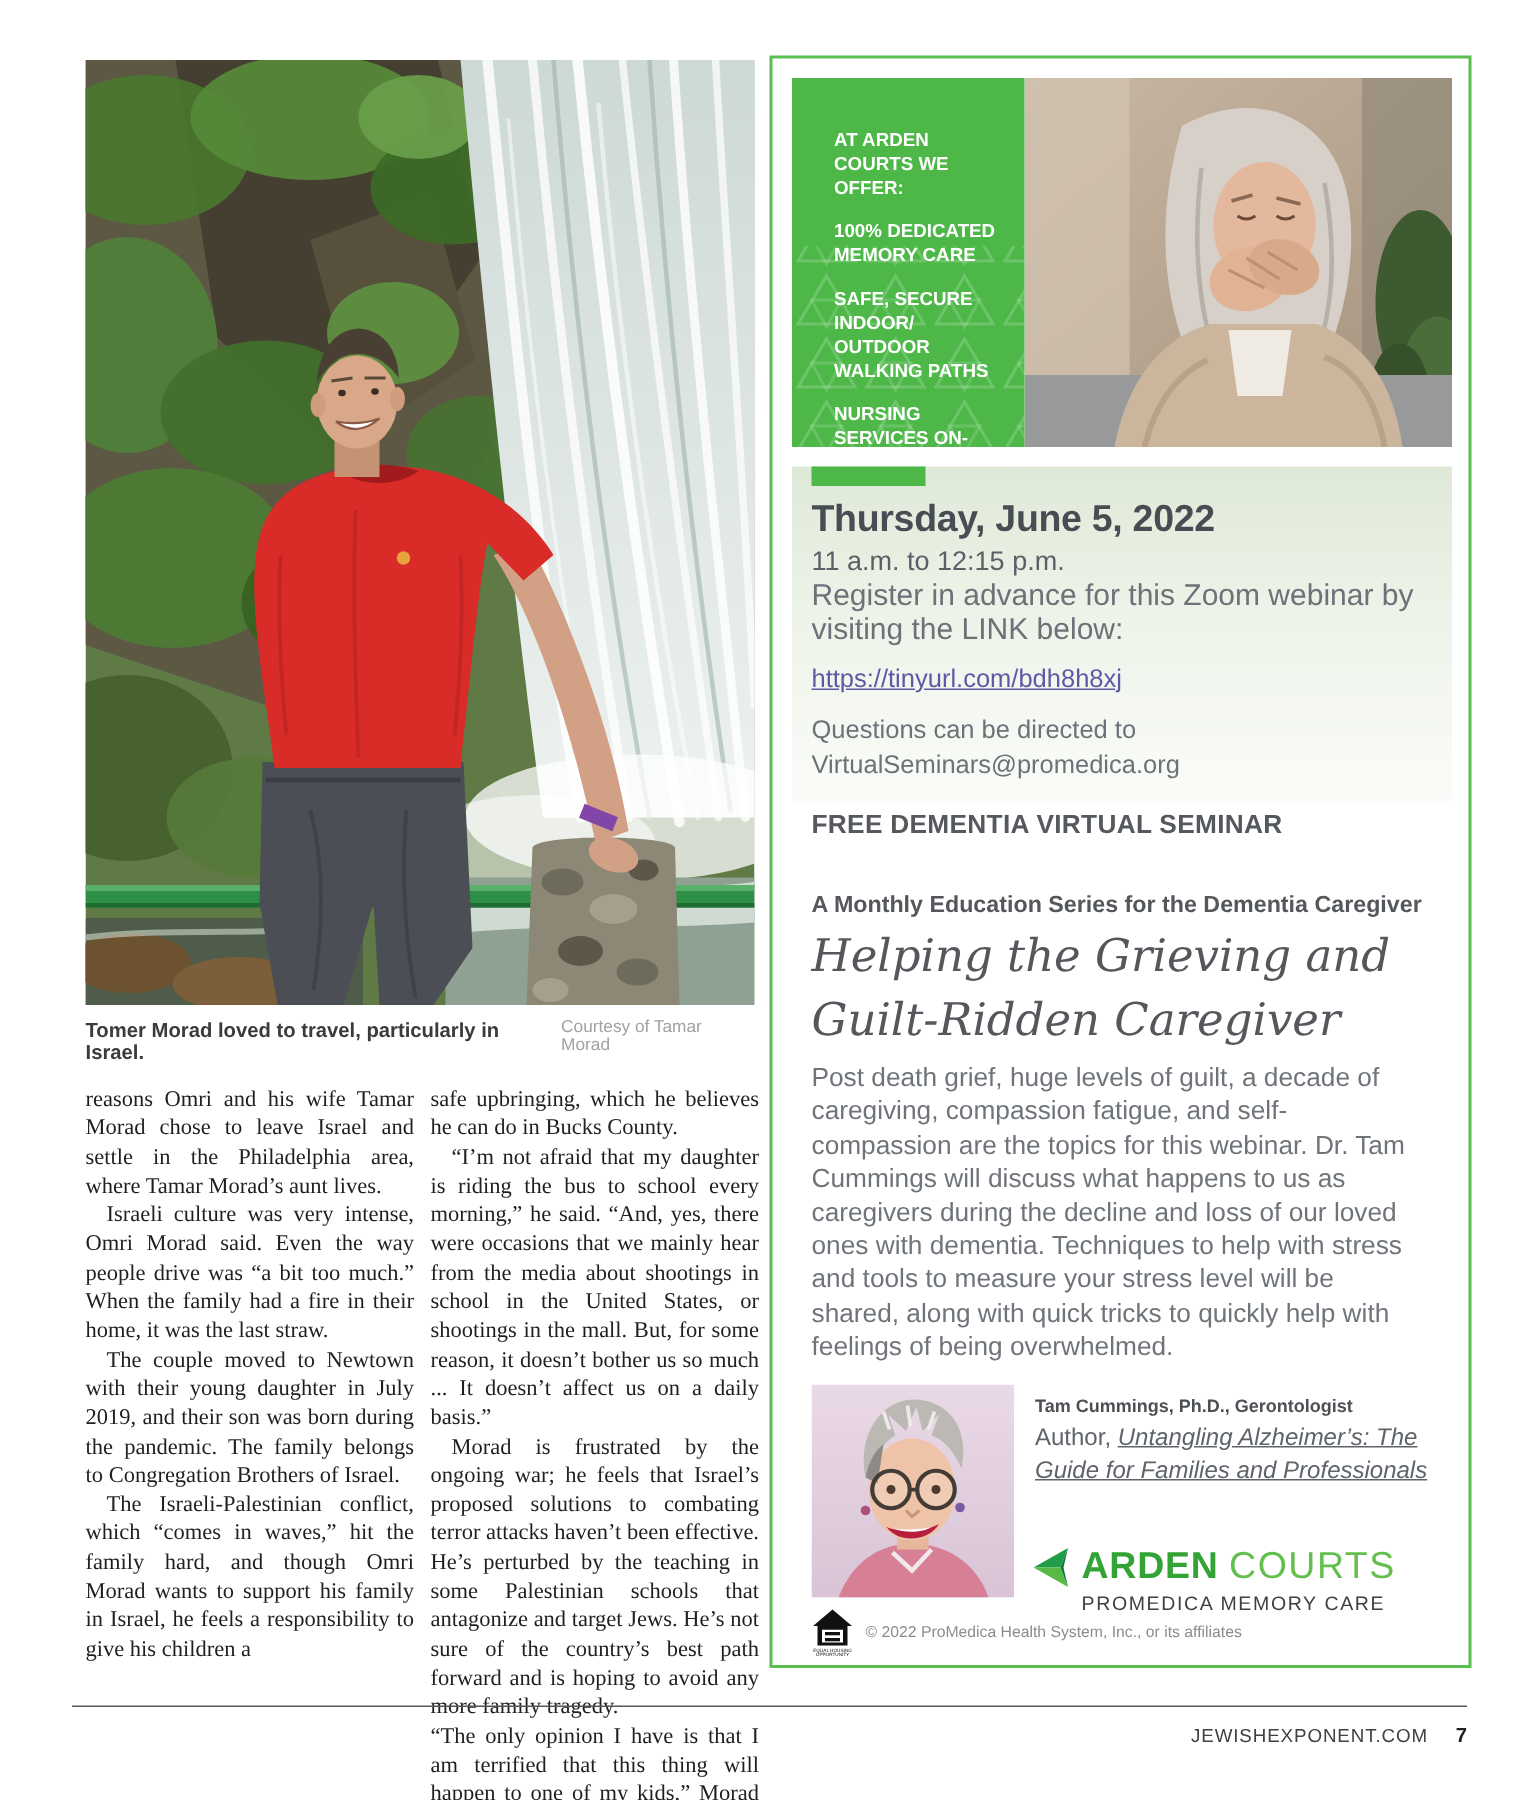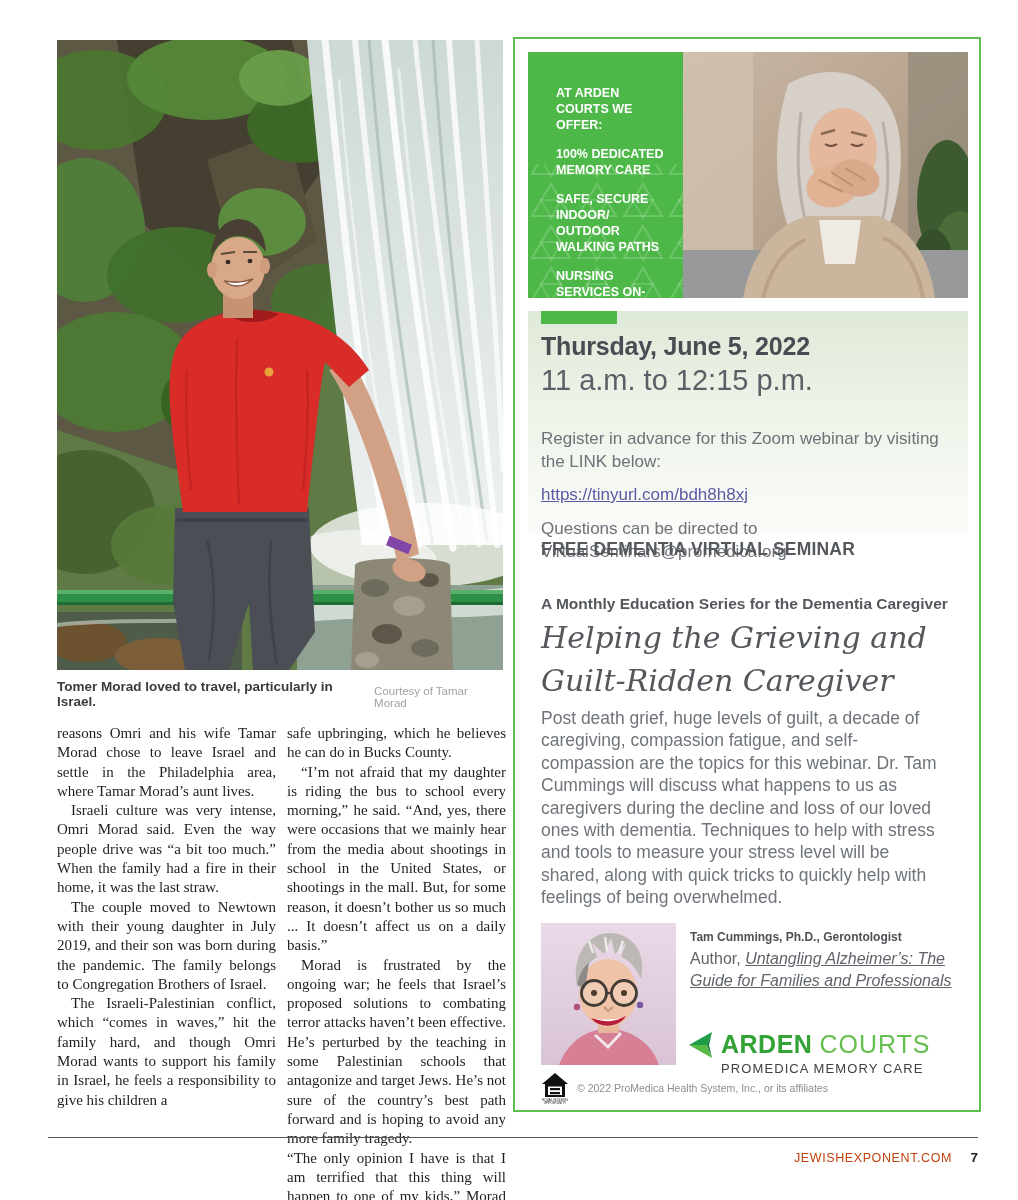--- a/index.html
+++ b/index.html
@@ -5,21 +5,21 @@
   html,body{margin:0;padding:0;background:#ffffff;}
   #page{position:relative;width:1018px;height:1200px;background:#fff;overflow:hidden;
         font-family:"Liberation Sans",sans-serif;}
   .abs{position:absolute;}
 
   
   #main-photo{left:57px;top:40px;width:446px;height:630px;}
   #main-photo svg{display:block;width:100%;height:100%;}
 
   
-  #caption-row{left:57px;top:679px;width:446px;display:flex;justify-content:space-between;align-items:flex-end;}
+  #caption-row{left:57px;top:679px;width:446px;display:flex;justify-content:space-between;align-items:flex-start;}
   .caption{font-size:13.5px;font-weight:bold;color:#3b3b3b;}
   .credit{font-size:11.5px;color:#a3a2a0;}
 
   
   .article-col{top:724px;width:219px;font-family:"Liberation Serif",serif;font-size:15px;
                line-height:19.3px;color:#211e1c;text-align:justify;}
   #col-left{left:57px;}
   #col-right{left:287px;}
   .article-col p{margin:0;}
   .article-col p + p{text-indent:14px;}
@@ -33,22 +33,22 @@
   .offer-head{margin:0 0 13px 0;}
   #offer-list p{margin:0 0 13px 0;}
   #ad-woman{width:285px;height:246px;}
   #ad-woman svg{display:block;width:100%;height:100%;}
 
   #event-panel{left:13px;top:272px;width:440px;height:224px;
      background:linear-gradient(180deg,#dfe9d8 0%,#eef4ea 48%,#fbfcf9 100%);}
   #event-bar{position:absolute;left:13px;top:0;width:76px;height:13px;background:#4db848;}
   #event-inner{padding:21px 13px 0 13px;}
   .event-date{margin:0;font-size:25px;font-weight:bold;color:#474d53;letter-spacing:-.2px;}
-  .event-time{margin:3px 0 0 0;font-size:29px;color:#5a6066;}
-  .register{margin:31px 0 0 0;font-size:17px;line-height:22.5px;color:#6d7278;width:420px;}
+  .event-time{margin:3px 0 0 0;font-size:18px;color:#5a6066;}
+  .register{margin:1px 0 0 0;font-size:20px;line-height:22.5px;color:#6d7278;width:420px;}
   .weblink{display:inline-block;margin:12px 0 0 0;font-size:17px;color:#5d59a5;text-decoration:underline;}
   .questions{margin:13px 0 0 0;font-size:17px;line-height:22.5px;color:#6d7278;}
 
   .kicker{left:26px;top:500px;font-size:17.5px;font-weight:bold;color:#55585c;letter-spacing:.2px;}
   .series-title{left:26px;top:525px;font-size:23.5px;font-weight:bold;color:#54575b;}
   .series-sub{left:26px;top:556px;font-size:15.5px;font-weight:bold;color:#54575b;}
   .talk-title{left:26px;top:577px;font-family:"DejaVu Serif",serif;font-style:italic;
               font-size:30px;line-height:43px;color:#54575b;}
   .description{left:26px;top:668px;width:404px;font-size:17.5px;line-height:22.4px;color:#6f747a;}
 
@@ -65,21 +65,21 @@
   .brand-courts{font-size:25px;font-weight:normal;color:#64bf4e;letter-spacing:1px;margin-left:7px;}
   .brand-tag{margin:2px 0 0 34px;font-size:13px;color:#404040;letter-spacing:1.1px;}
 
   #ad-footer{left:26px;top:1033px;display:flex;align-items:center;}
   #eho-icon{width:28px;height:32px;margin-right:8px;}
   .copyright{font-size:10.5px;color:#8a8d90;}
 
   
   #footer-rule{left:48px;top:1137px;width:930px;height:1px;background:#55565a;}
   #page-footer{left:48px;top:1148px;width:930px;text-align:right;}
-  .footer-site{font-size:12.5px;color:#c2410c;letter-spacing:.6px;}
+  .footer-site{font-size:12.5px;color:#404040;letter-spacing:.6px;}
   .footer-num{font-size:13.5px;font-weight:bold;color:#231f20;margin-left:14px;}
 </style>
 </head>
 <body>
 
 <div id="page">
 
   <div class="abs" id="main-photo">
     <svg viewBox="0 0 446 630" preserveAspectRatio="none">
       <defs>

